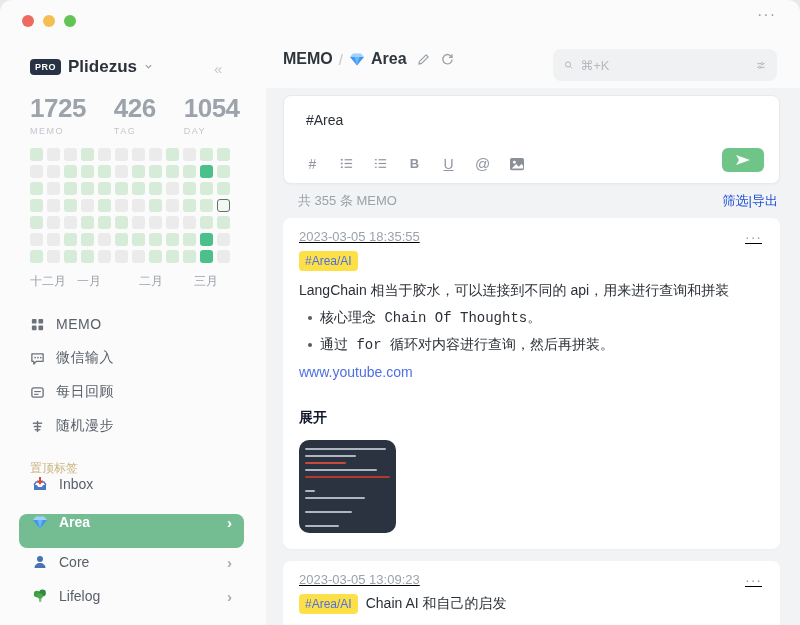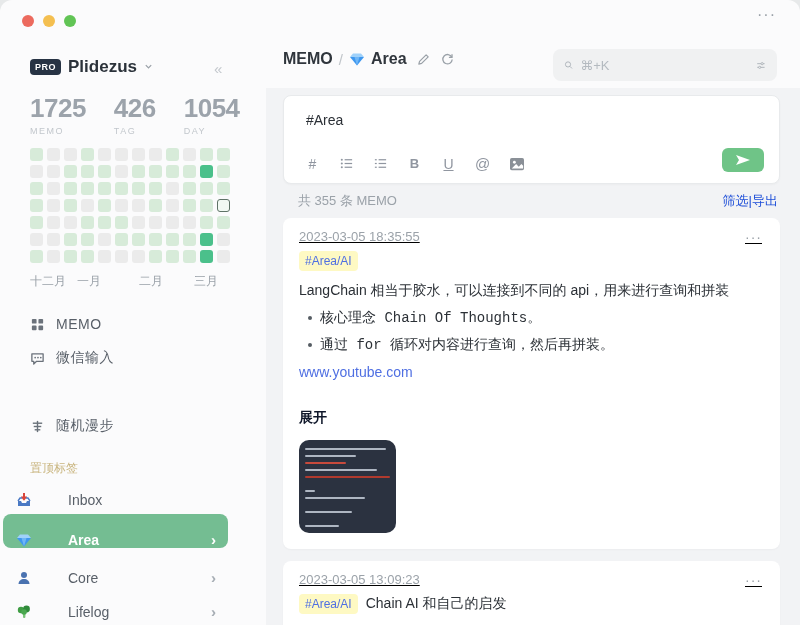--- a/index.html
+++ b/index.html
@@ -39,22 +39,22 @@
   .months { position:absolute; top:237px; left:30px; width:202px; height:14px; }
   .months span { position:absolute; font-size:12px; color:#9aa1a8; white-space:nowrap; }
 
   .menu-item { position:absolute; left:30px; height:24px; display:flex;
     align-items:center; gap:11px; cursor:pointer; }
   .menu-item .mi-icon { width:15px; height:15px; color:#6b727b; display:block; }
   .menu-item .mi-label { font-size:14px; color:#585f68; letter-spacing:.5px; }
 
   .pinned-label { position:absolute; top:424px; left:30px; font-size:12px; color:#c9b57f; }
 
-  .tag-row { position:absolute; left:3px; width:225px; height:32px; border-radius:8px;
-    display:flex; align-items:flex-end; padding:0 12px 0 13px; cursor:pointer;gap:25px; }
+  .tag-row { position:absolute; left:19px; width:225px; height:32px; border-radius:8px;
+    display:flex; align-items:flex-start; padding:0 12px 0 13px; cursor:pointer; }
   .tag-row .tg-icon { width:16px; height:16px; margin-right:11px; }
   .tag-row .tg-label { font-size:14px; color:#585f68; flex:1; }
   .tag-row .tg-chev { font-size:15px; color:#a6adb4; font-weight:bold; }
   .tag-row.selected { background:#74bd92; }
   .tag-row.selected .tg-label { color:#fff; font-weight:bold; }
   .tag-row.selected .tg-chev { color:#fff; }
 
   
   .main-header { position:absolute; top:36px; left:266px; right:0; height:52px; }
   .breadcrumb { position:absolute; left:17px; top:14px; display:flex; align-items:center; gap:6px; }
@@ -92,21 +92,21 @@
     padding:0 2px 0 15px; }
   .list-count { font-size:13px; color:#9ba2a9; }
   .list-actions { font-size:13px; color:#1d4ed8; cursor:pointer; }
 
   .memo-card { background:#fff; border-radius:8px; padding:11px 18px 16px 16px;
     box-shadow:0 1px 2px rgba(0,0,0,.03); margin-bottom:12px; }
   .memo-head { display:flex; align-items:center; justify-content:space-between;text-decoration:underline; }
   .memo-ts { font-size:13px; color:#9ba2a9; }
   .memo-more { color:#9aa1a8; font-size:14px; letter-spacing:1px; cursor:pointer; line-height:10px; }
   .memo-tagline { margin-top:7px; display:flex; align-items:center; gap:8px; }
-  .tag-chip { display:inline-block; background:#fef9c3; color:#4f6fe2; font-size:12px;
+  .tag-chip { display:inline-block; background:#fde047; color:#4f6fe2; font-size:12px;
     padding:3px 6px; border-radius:4px; cursor:pointer; }
   .memo-para { margin-top:9px; font-size:14px; color:#2b3036; line-height:21px; }
   .memo-bullets { margin:5px 0 0 0; list-style:none;font-family:Liberation Mono, monospace; }
   .memo-bullets li { position:relative; padding-left:21px; font-size:14px; color:#2b3036;
     line-height:20px; margin-top:7px; }
   .memo-bullets li::before { content:""; position:absolute; left:9px; top:8px; width:4px;
     height:4px; border-radius:50%; background:#555c63; }
   .memo-link { display:inline-block; margin-top:9px; font-size:14px; color:#4f6fe2;
     text-decoration:none; }
   .memo-expand { display:block; margin-top:28px; font-size:14px; color:#0f172a;
@@ -265,20 +265,28 @@
       <span class="mi-label">MEMO</span>
     </div>
     <div class="menu-item" style="top:310px">
       <svg class="mi-icon" viewBox="0 0 16 16">
         <path d="M2 3h12v8H7l-3 3v-3H2z" fill="none" stroke="currentColor" stroke-width="1.4" stroke-linejoin="round"></path>
         <circle cx="5.5" cy="7" r="0.9" fill="currentColor"></circle>
         <circle cx="8.5" cy="7" r="0.9" fill="currentColor"></circle>
         <circle cx="11.5" cy="7" r="0.9" fill="currentColor"></circle>
       </svg>
       <span class="mi-label">微信输入</span>
+    </div>
+    <div class="menu-item" style="top:344px">
+      <svg class="mi-icon" viewBox="0 0 16 16">
+        <rect x="2" y="3" width="12" height="10" rx="2" fill="none" stroke="currentColor" stroke-width="1.4"></rect>
+        <line x1="4.5" y1="7" x2="11.5" y2="7" stroke="currentColor" stroke-width="1.2"></line>
+        <line x1="4.5" y1="10" x2="9" y2="10" stroke="currentColor" stroke-width="1.2"></line>
+      </svg>
+      <span class="mi-label">每日回顾</span>
     </div>
     <div class="menu-item" style="top:378px">
       <svg class="mi-icon" viewBox="0 0 16 16">
         <line x1="8" y1="2" x2="8" y2="14" stroke="currentColor" stroke-width="1.5"></line>
         <line x1="3" y1="4.5" x2="13" y2="4.5" stroke="currentColor" stroke-width="1.5"></line>
         <line x1="4" y1="8" x2="12" y2="8" stroke="currentColor" stroke-width="1.5"></line>
         <line x1="5" y1="11.5" x2="11" y2="11.5" stroke="currentColor" stroke-width="1.5"></line>
       </svg>
       <span class="mi-label">随机漫步</span>
     </div>

